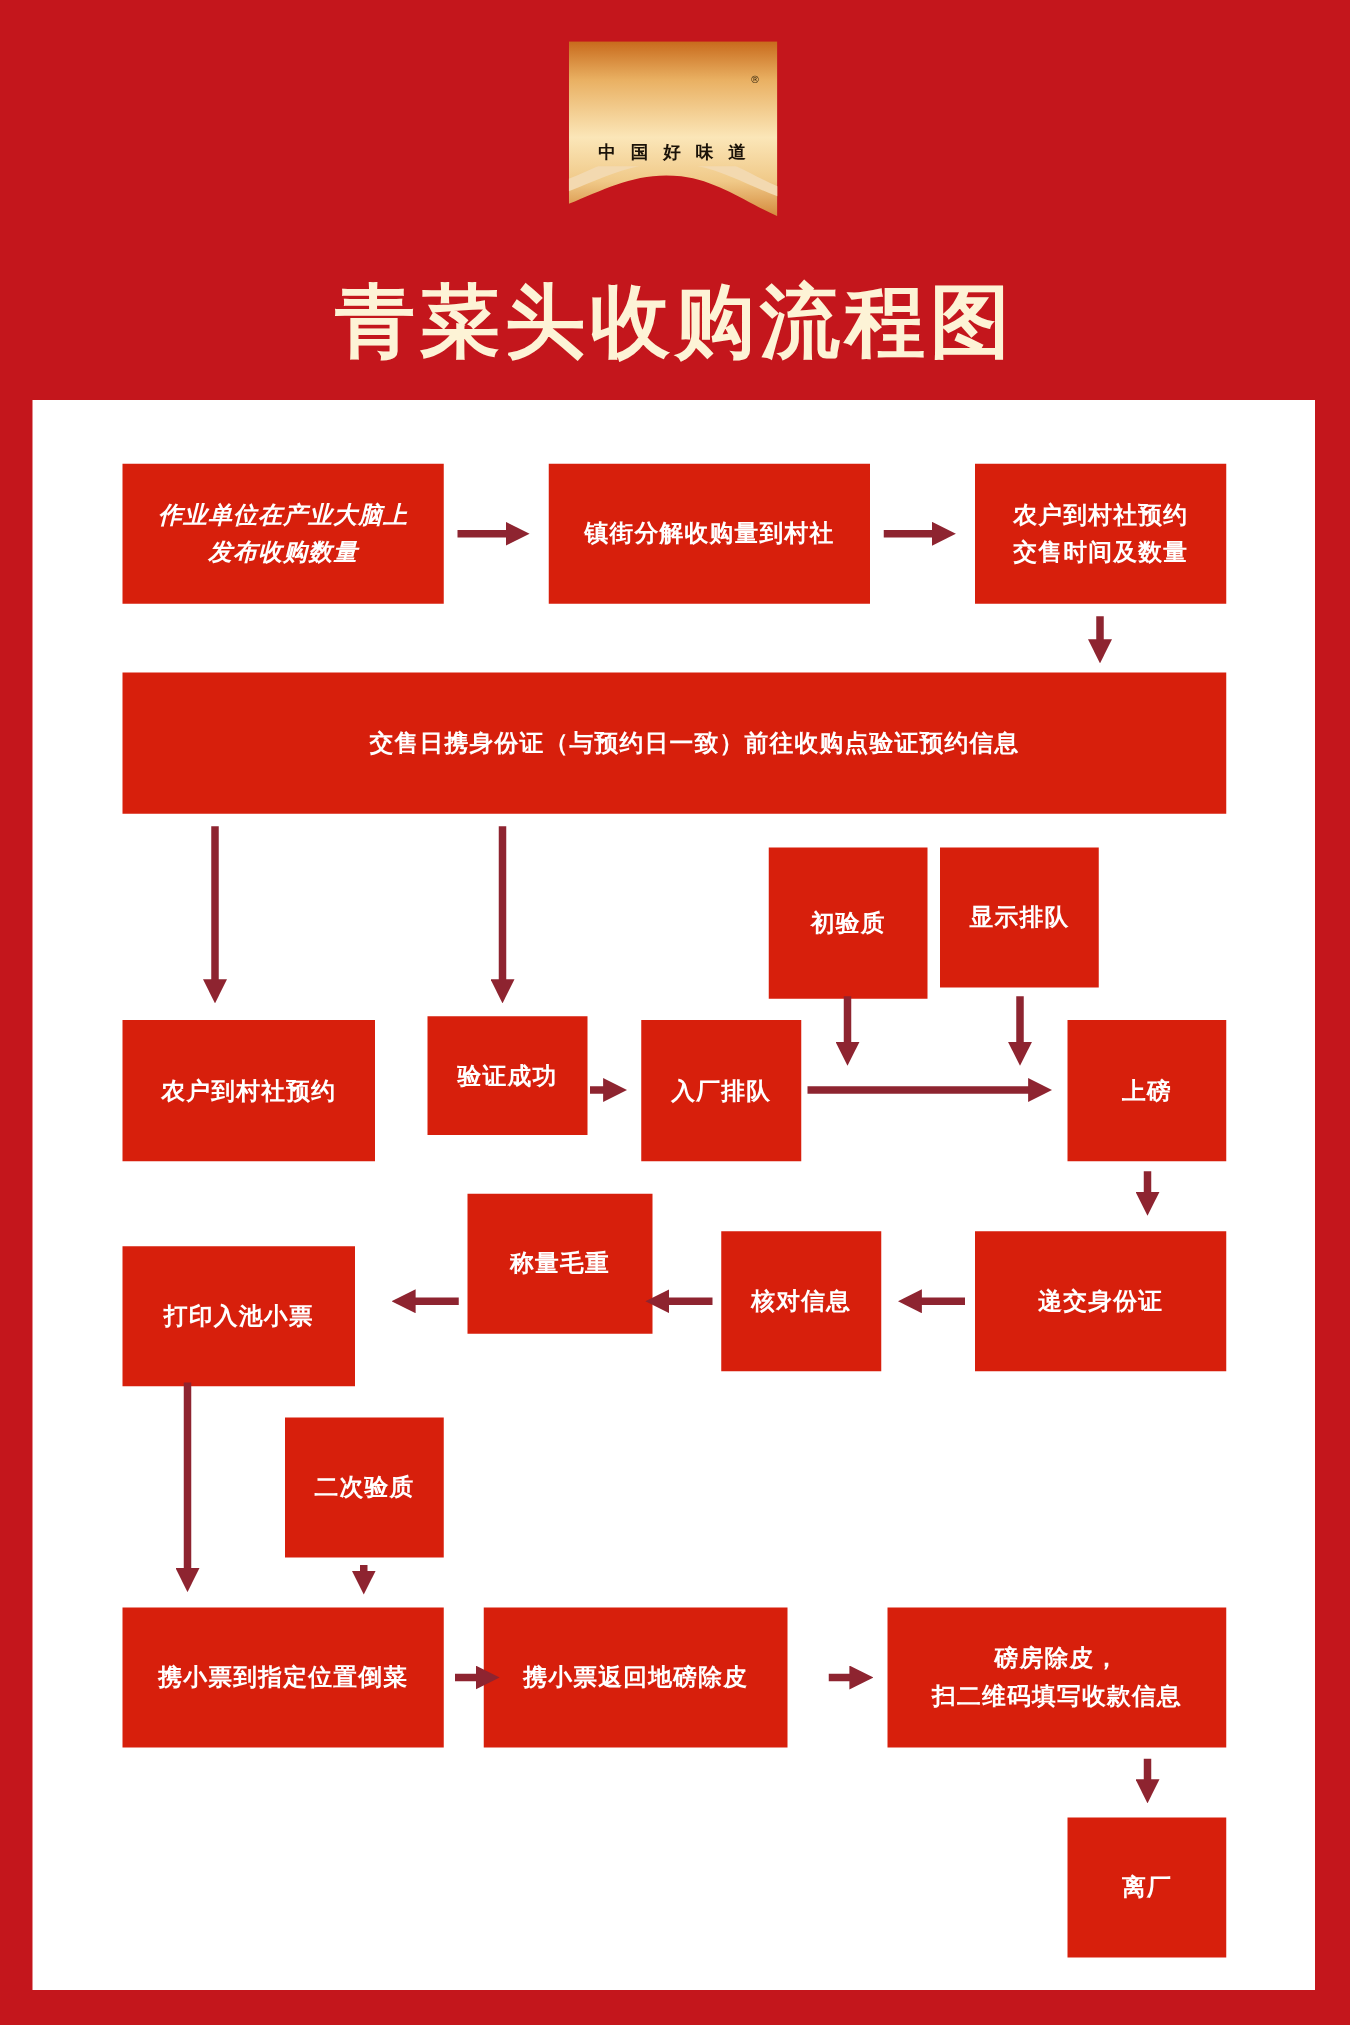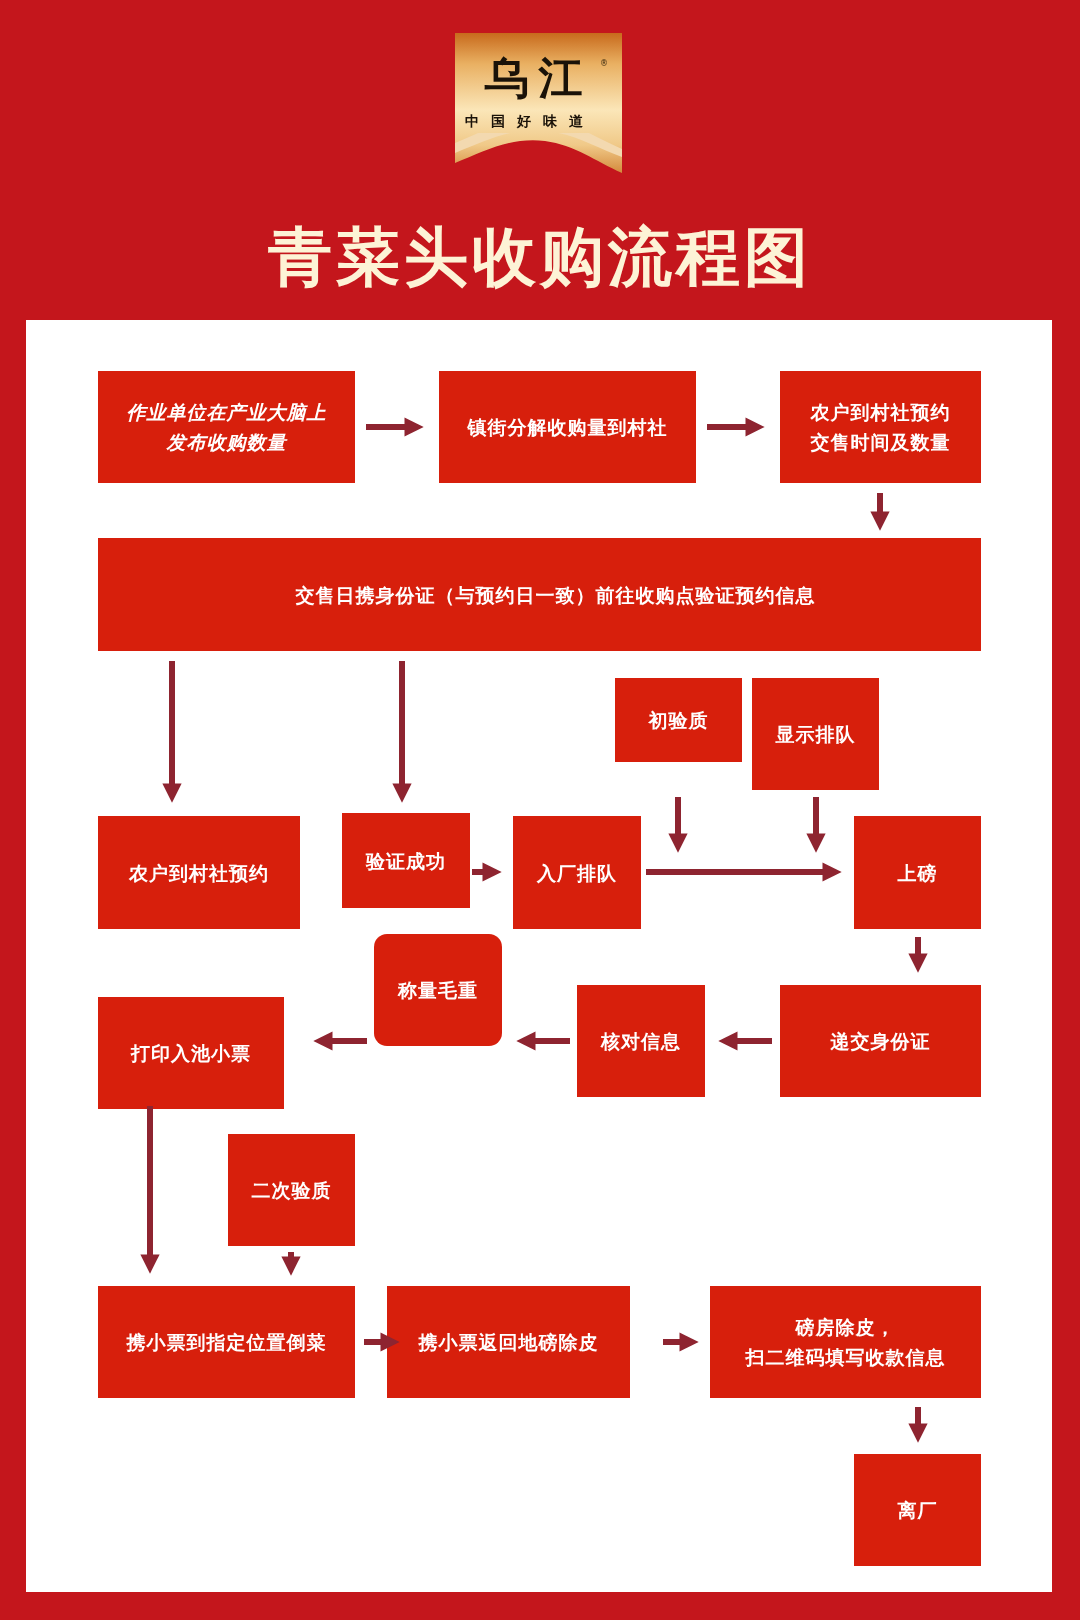--- a/index.html
+++ b/index.html
@@ -18,21 +18,21 @@
   }
   .logo-main {
     position: absolute; left: 0; top: 16px; width: 167px; text-align: center;
     font-family: "DejaVu Serif", "Liberation Serif", serif; font-weight: bold;
     font-size: 44px; letter-spacing: 10px; color: #1a1208;
   }
   .logo-reg {
     position: absolute; right: 14px; top: 26px; font-size: 8px; color: #3a2a10;
   }
   .logo-sub {
-    position: absolute; left: 0; top: 80px; width: 167px; text-align: left;
+    position: absolute; left: 0; top: 80px; width: 167px; text-align: center;
     font-family: "DejaVu Serif", "Liberation Serif", serif; font-weight: bold;
     font-size: 14px; letter-spacing: 12px; color: #1a1208; padding-left: 10px; box-sizing: border-box;
   }
   .title {
     position: absolute; left: 0; top: 214px; width: 1080px; text-align: center;
     font-size: 64px; font-weight: bold; color: #fdf3d6; letter-spacing: 4px;
   }
   .panel {
     position: absolute; left: 26px; top: 320px; width: 1026px; height: 1272px;
     background: #ffffff;
@@ -43,21 +43,20 @@
     font-weight: bold; font-size: 19px; line-height: 30px; letter-spacing: 1px;
     box-sizing: border-box; padding: 0 8px;
   }
   .box span { white-space: pre-line; }
   svg.arrows { position: absolute; left: 0; top: 0; width: 1080px; height: 1620px; pointer-events: none; }
 </style>
 </head>
 <body>
 
 <div class="logo">
-  <div class="logo-main">乌江</div>
   <div class="logo-reg">®</div>
   <div class="logo-sub">中国好味道</div>
 </div>
 <svg class="logo-wave" viewBox="0 0 167 40" preserveAspectRatio="none">
   <path d="M0 0 C30 -12 55 -28 90 -24 C120 -20 140 -6 167 6 L167 14 C140 4 118 -10 90 -12 C58 -16 30 -2 0 10 Z" fill="#f3d9b0" transform="translate(0,10)"></path>
 </svg>
 
 <div class="title">青菜头收购流程图</div>
 
 <div class="panel"></div>
@@ -71,21 +70,21 @@
   </div>
 <div class="box" style="left:780px;top:371px;width:201px;height:112px;">
     <span>农户到村社预约
 交售时间及数量</span>
   </div>
 
 <div class="box" style="left:98px;top:538px;width:883px;height:113px;padding-left:40px;">
     <span>交售日携身份证（与预约日一致）前往收购点验证预约信息</span>
   </div>
 
-<div class="box" style="left:615px;top:678px;width:127px;height:84px;">
+<div class="box" style="left:615px;top:678px;width:127px;height:121px;">
     <span>初验质</span>
   </div>
 <div class="box" style="left:752px;top:678px;width:127px;height:112px;">
     <span>显示排队</span>
   </div>
 
 <div class="box" style="left:98px;top:816px;width:202px;height:113px;">
     <span>农户到村社预约</span>
   </div>
 <div class="box" style="left:342px;top:813px;width:128px;height:95px;">
@@ -94,21 +93,21 @@
 <div class="box" style="left:513px;top:816px;width:128px;height:113px;">
     <span>入厂排队</span>
   </div>
 <div class="box" style="left:854px;top:816px;width:127px;height:113px;">
     <span>上磅</span>
   </div>
 
 <div class="box" style="left:98px;top:985px;width:186px;height:112px;margin-top:12px;">
     <span>打印入池小票</span>
   </div>
-<div class="box" style="left:374px;top:934px;width:128px;height:112px;border-radius:13px;">
+<div class="box" style="left:374px;top:955px;width:148px;height:112px;">
     <span>称量毛重</span>
   </div>
 <div class="box" style="left:577px;top:985px;width:128px;height:112px;">
     <span>核对信息</span>
   </div>
 <div class="box" style="left:780px;top:985px;width:201px;height:112px;">
     <span>递交身份证</span>
   </div>
 
 <div class="box" style="left:228px;top:1134px;width:127px;height:112px;">

